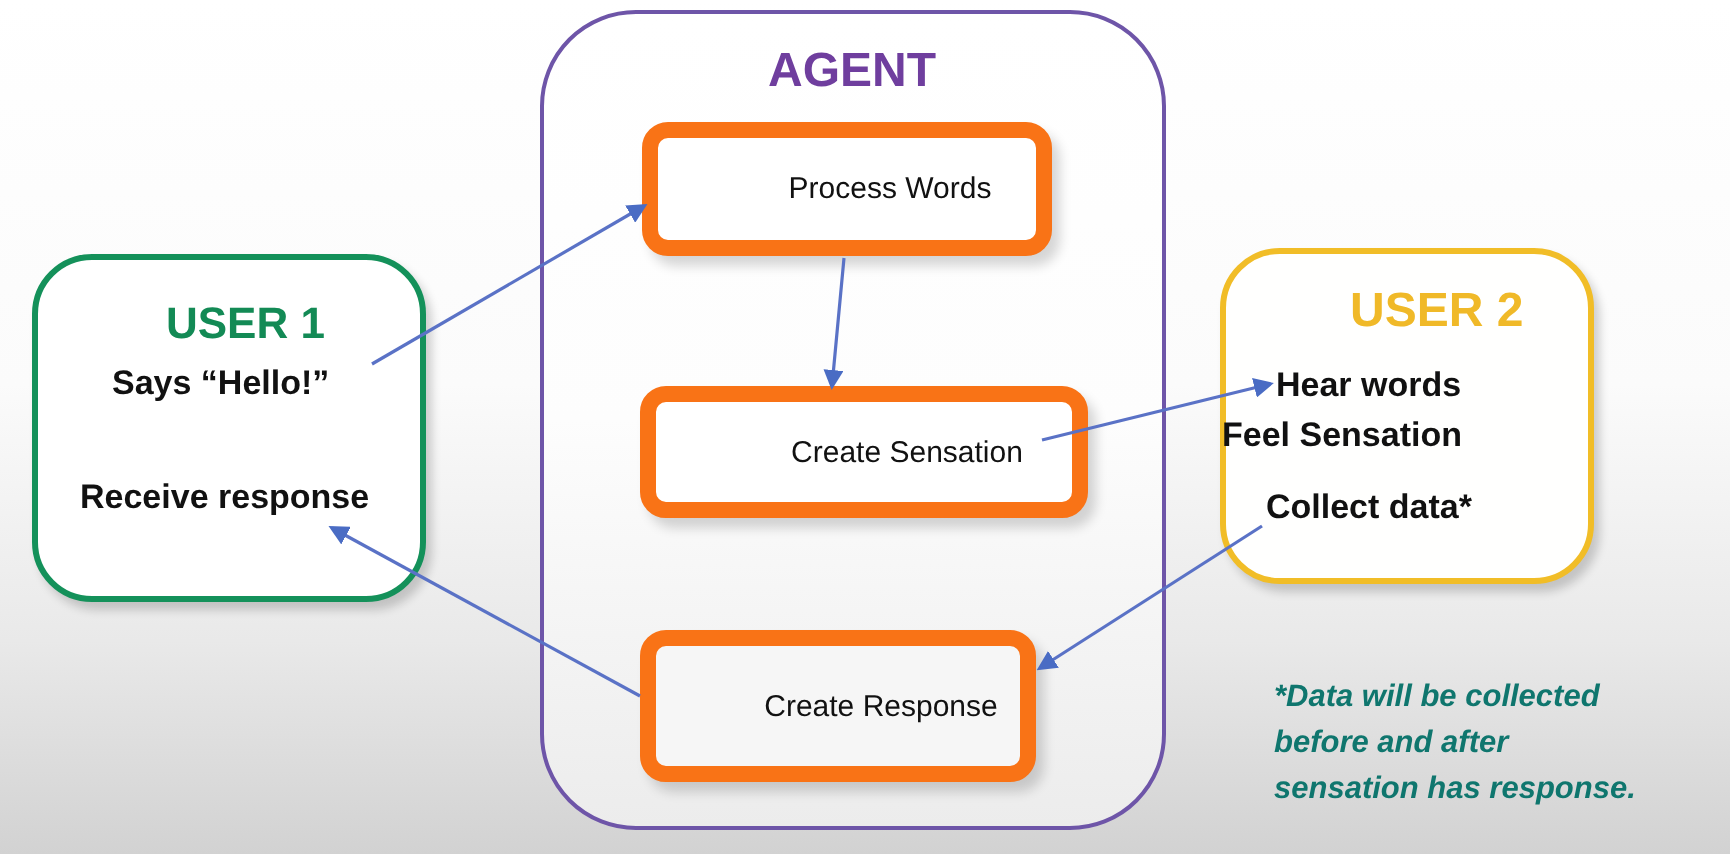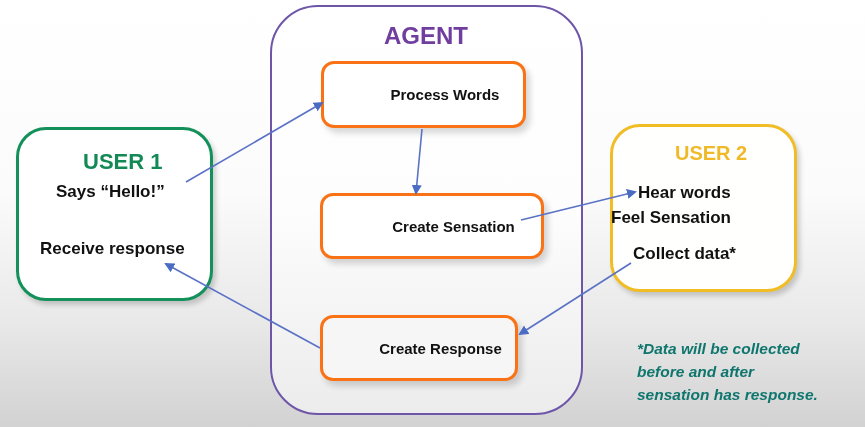--- a/index.html
+++ b/index.html
@@ -20,33 +20,33 @@
       box-shadow: 3px 4px 5px rgba(0,0,0,0.18);
       background: #fffffe;
     }
     .agent {
       left: 270px; top: 5px; width: 313px; height: 410px;
       border: 2px solid #6e55a8; border-radius: 48px;
       background: linear-gradient(180deg, #ffffff 0%, #fdfdfd 50%, #ececec 100%);
     }
     .proc {
       position: absolute; box-sizing: border-box;
-      border: 3px solid #f97316; border-radius: 13px; background: #ffffff;
+      border: 8px solid #f97316; border-radius: 13px; background: #ffffff;
       box-shadow: 4px 5px 6px rgba(0,0,0,0.16);
       display: flex; align-items: center; justify-content: center;
-      font-weight: bold; font-size: 15px; color: #111; padding-left: 43px;
+      font-weight: normal; font-size: 15px; color: #111; padding-left: 43px;
     }
     .p1 { left: 321px; top: 61px; width: 205px; height: 67px; }
     .p2 { left: 320px; top: 193px; width: 224px; height: 66px; }
-    .p3 { left: 320px; top: 315px; width: 198px; height: 66px; background: #f6f6f6; }
+    .p3 { left: 320px; top: 315px; width: 198px; height: 76px; background: #f6f6f6; }
     .title { position: absolute; font-weight: bold; white-space: nowrap; }
     .agent-title { left: 0; width: 865px; top: 22px; text-align: center; font-size: 24px; color: #6f3e9e; padding-left: 0px; }
     .agent-title span { position: absolute; left: 384px; }
     .u1-title { left: 83px; top: 149px; font-size: 22px; color: #138a55; }
-    .u2-title { left: 675px; top: 142px; font-size: 20px; color: #f0b928; }
+    .u2-title { left: 675px; top: 142px; font-size: 24px; color: #f0b928; }
     .txt { position: absolute; font-weight: bold; font-size: 17px; color: #111; white-space: nowrap; }
     .u1-says { left: 56px; top: 182px; }
     .u1-recv { left: 40px; top: 239px; }
     .u2-hear { left: 638px; top: 183px; }
     .u2-feel { left: 611px; top: 208px; }
     .u2-coll { left: 633px; top: 244px; }
     .note {
       position: absolute; left: 637px; top: 337px; font-size: 15.5px;
       font-weight: bold; font-style: italic; color: #0f766e; line-height: 23px;
     }

